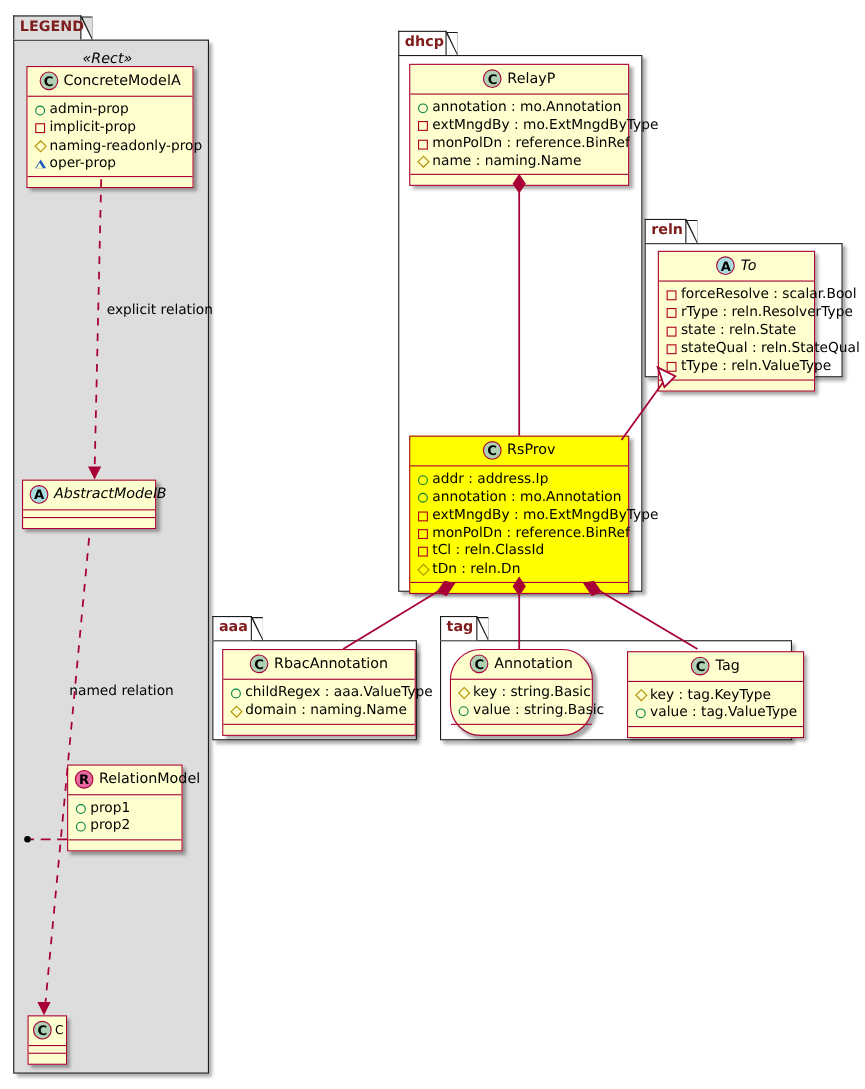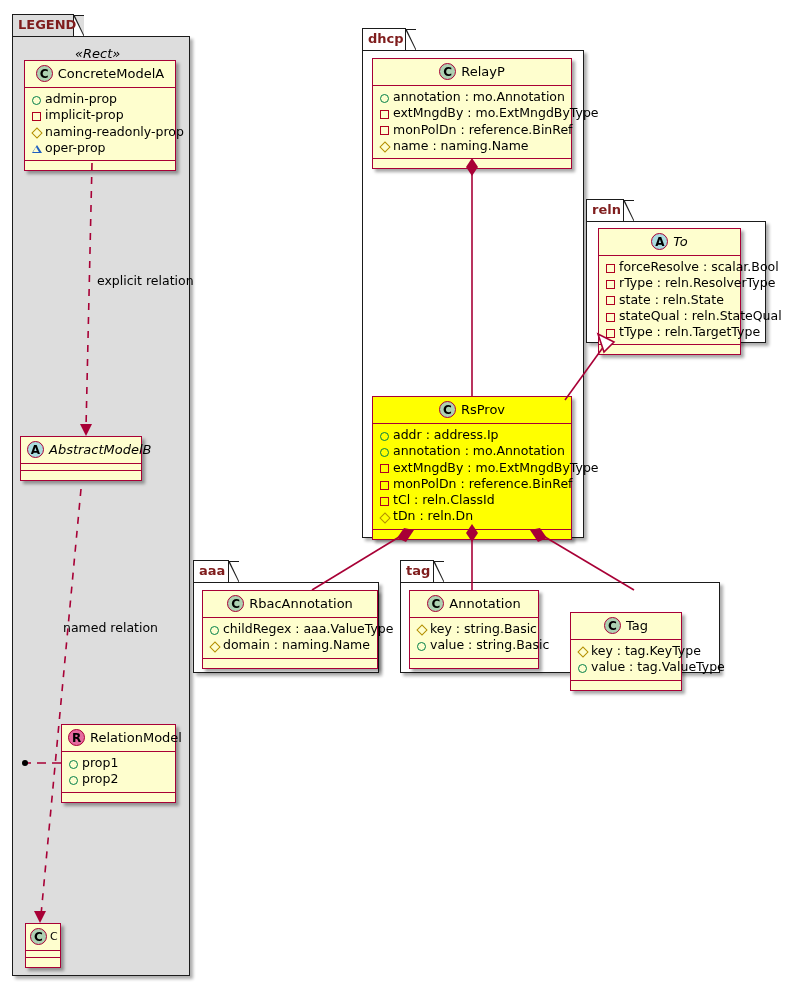--- a/index.html
+++ b/index.html
@@ -195,21 +195,21 @@
   </div>
 
   <div class="cls" style="left:20px; top:436px; width:122px;">
     <div class="cls-head">
       <span class="circ a">A</span><span class="cls-title abstract">AbstractModelB</span>
     </div>
     <div class="cls-attrs empty"></div>
     <div class="cls-methods"></div>
   </div>
 
-  <div class="cls" style="left:61px; top:724px; width:115px;">
+  <div class="cls" style="left:61px; top:695px; width:105px;">
     <div class="cls-head">
       <span class="circ r">R</span><span class="cls-title">RelationModel</span>
     </div>
     <div class="cls-attrs">
       <div class="attr-row"><span class="vis"><i class="circle-g"></i></span><span>prop1</span></div>
       <div class="attr-row"><span class="vis"><i class="circle-g"></i></span><span>prop2</span></div>
     </div>
     <div class="cls-methods"></div>
   </div>
 
@@ -266,21 +266,21 @@
 
   <div class="cls" style="left:598px; top:228px; width:143px;">
     <div class="cls-head">
       <span class="circ a">A</span><span class="cls-title abstract">To</span>
     </div>
     <div class="cls-attrs">
       <div class="attr-row"><span class="vis"><i class="square-r"></i></span><span>forceResolve : scalar.Bool</span></div>
       <div class="attr-row"><span class="vis"><i class="square-r"></i></span><span>rType : reln.ResolverType</span></div>
       <div class="attr-row"><span class="vis"><i class="square-r"></i></span><span>state : reln.State</span></div>
       <div class="attr-row"><span class="vis"><i class="square-r"></i></span><span>stateQual : reln.StateQual</span></div>
-      <div class="attr-row"><span class="vis"><i class="square-r"></i></span><span>tType : reln.TargetType</span></div>
+      <div class="attr-row"><span class="vis"><i class="square-r"></i></span><span>tType : reln.ValueType</span></div>
     </div>
     <div class="cls-methods"></div>
   </div>
 
   <div class="pkg" style="left:193px; top:582px; width:186px; height:91px;"></div>
   <div class="pkg-tab white" style="left:193px; top:560px; width:36px;">
     <span>aaa</span>
     <span class="tab-corner"></span>
   </div>
 
@@ -294,32 +294,32 @@
     </div>
     <div class="cls-methods"></div>
   </div>
 
   <div class="pkg" style="left:400px; top:582px; width:320px; height:91px;"></div>
   <div class="pkg-tab white" style="left:400px; top:560px; width:34px;">
     <span>tag</span>
     <span class="tab-corner"></span>
   </div>
 
-  <div class="cls" style="left:409px; top:590px; width:130px;">
+  <div class="cls" style="left:409px; top:590px; width:130px;border-radius:28px;">
     <div class="cls-head">
       <span class="circ c">C</span><span class="cls-title">Annotation</span>
     </div>
     <div class="cls-attrs">
       <div class="attr-row"><span class="vis"><i class="diamond-o"></i></span><span>key : string.Basic</span></div>
       <div class="attr-row"><span class="vis"><i class="circle-g"></i></span><span>value : string.Basic</span></div>
     </div>
     <div class="cls-methods"></div>
   </div>
 
-  <div class="cls" style="left:570px; top:612px; width:112px;">
+  <div class="cls" style="left:570px; top:592px; width:161px;">
     <div class="cls-head">
       <span class="circ c">C</span><span class="cls-title">Tag</span>
     </div>
     <div class="cls-attrs">
       <div class="attr-row"><span class="vis"><i class="diamond-o"></i></span><span>key : tag.KeyType</span></div>
       <div class="attr-row"><span class="vis"><i class="circle-g"></i></span><span>value : tag.ValueType</span></div>
     </div>
     <div class="cls-methods"></div>
   </div>
 

